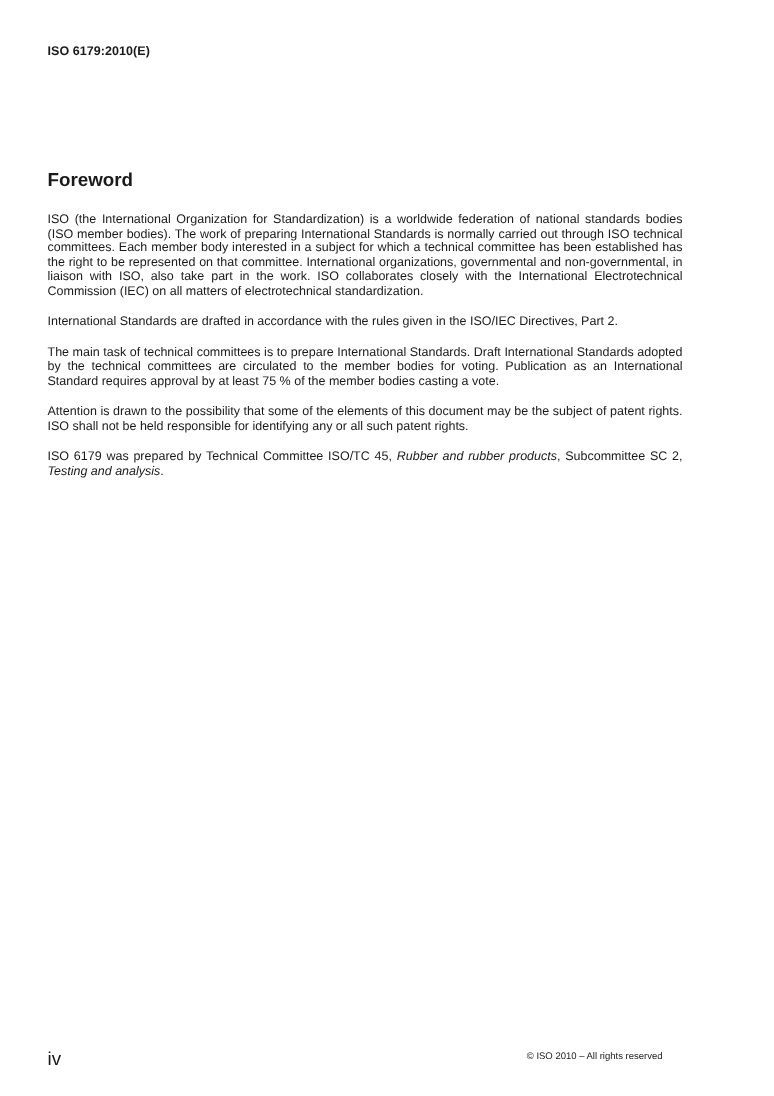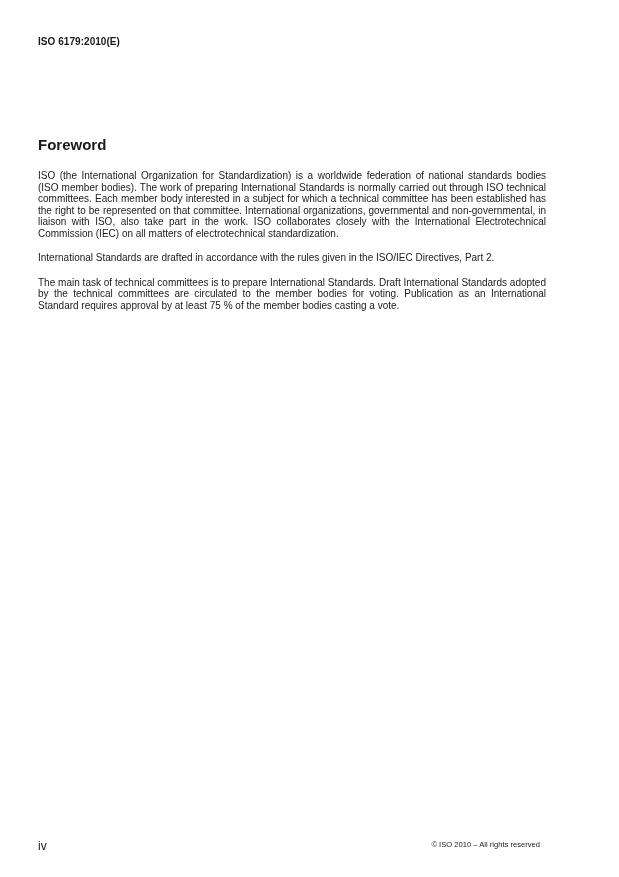--- a/index.html
+++ b/index.html
@@ -46,36 +46,38 @@
     .body p.p1 { margin-bottom: 12.5px; }
     .body p.p2 { margin-bottom: 13px; }
     .body p.p3 { margin-bottom: 13px; }
     .body p.p4 { margin-bottom: 12.5px; }
     .body p.p5 { margin-bottom: 12.5px; }
     .body em { font-style: italic; }
     .footer-page {
       position: absolute;
       left: 38px;
       top: 839px;
-      font-size: 12px;
+      font-size: 15px;
     }
     .footer-copy {
       position: absolute;
-      right: 79px;
+      right: 89px;
       top: 840px;
       font-size: 7.6px;
     }
   </style>
 </head>
 <body>
 
 <div class="page-header">ISO 6179:2010(E)</div>
 
 <div class="heading">Foreword</div>
 
 <div class="body">
   <p class="p1">ISO (the International Organization for Standardization) is a worldwide federation of national standards bodies (ISO member bodies). The work of preparing International Standards is normally carried out through ISO technical committees. Each member body interested in a subject for which a technical committee has been established has the right to be represented on that committee. International organizations, governmental and non-governmental, in liaison with ISO, also take part in the work. ISO collaborates closely with the International Electrotechnical Commission (IEC) on all matters of electrotechnical standardization.</p>
   <p class="p2">International Standards are drafted in accordance with the rules given in the ISO/IEC Directives, Part 2.</p>
   <p class="p3">The main task of technical committees is to prepare International Standards. Draft International Standards adopted by the technical committees are circulated to the member bodies for voting. Publication as an International Standard requires approval by at least 75 % of the member bodies casting a vote.</p>
+  <p class="p4">Attention is drawn to the possibility that some of the elements of this document may be the subject of patent rights. ISO shall not be held responsible for identifying any or all such patent rights.</p>
+  <p class="p5"><span>ISO 6179 was prepared by Technical Committee ISO/TC 45, </span><em>Rubber and rubber products</em><span>, Subcommittee SC 2, </span><em>Testing and analysis</em><span>.</span></p>
 </div>
 
 <div class="footer-page">iv</div>
 <div class="footer-copy">© ISO 2010 – All rights reserved</div>
 
 </body></html>

